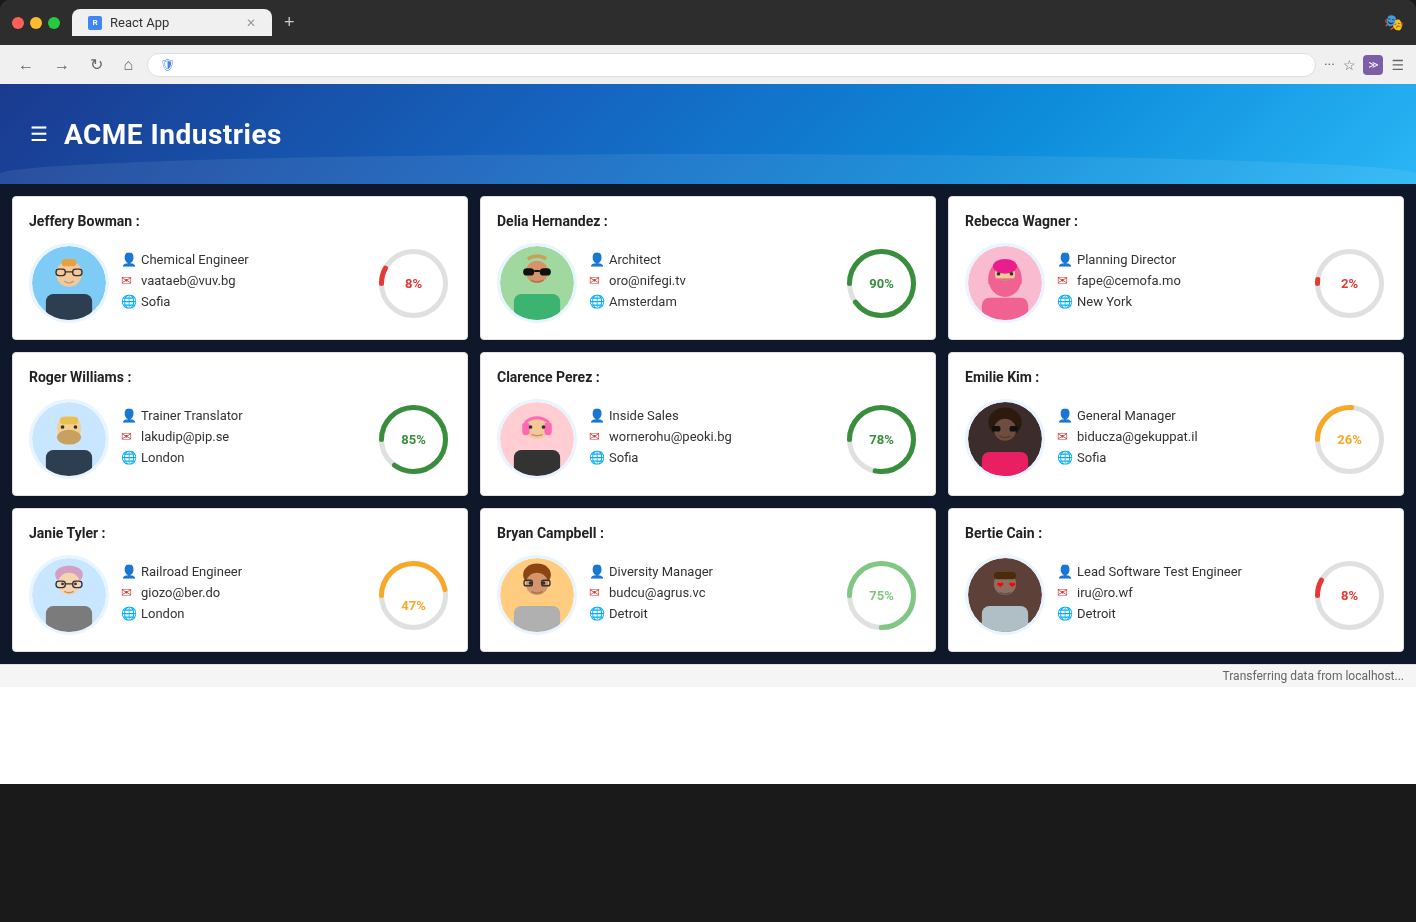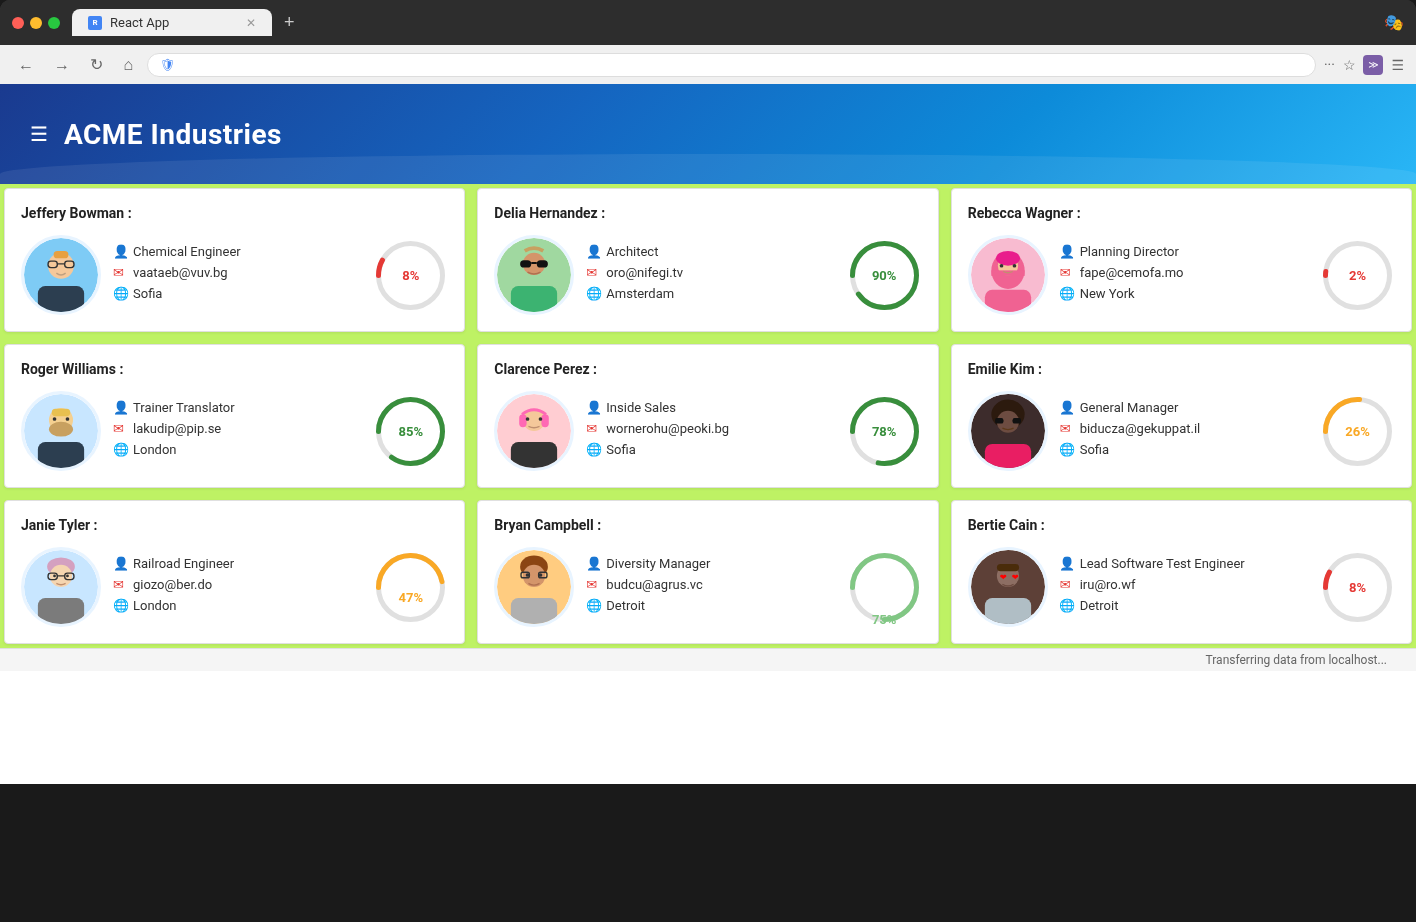--- a/index.html
+++ b/index.html
@@ -103,22 +103,22 @@
       border-radius: 50% 50% 0 0;
     }
     .menu-icon { color: white; font-size: 20px; cursor: pointer; }
     .app-title { color: white; font-size: 28px; font-weight: bold; letter-spacing: 0.5px; }
 
     
     .cards-grid {
       display: grid;
       grid-template-columns: repeat(3, 1fr);
       gap: 0;
-      background: #bef264;
-      padding: 4px;
+      background: #0f172a;
+      padding: 12px;
       gap: 12px;
     }
     .card {
       background: white;
       border-radius: 4px;
       border: 1px solid #e0e0e0;
       padding: 16px;
       box-shadow: 0 1px 3px rgba(0,0,0,0.08);
     }
     .card-name {
@@ -170,21 +170,21 @@
     .progress-label {
       position: absolute;
       top: 50%; left: 50%;
       transform: translate(-50%, -50%);
       font-size: 13px;
       font-weight: bold;
     }
 
     .status-bar {
       background: #f5f5f5;
-      padding: 4px 29px;
+      padding: 4px 12px;
       font-size: 12px;
       color: #666;
       text-align: right;
       border-top: 1px solid #e0e0e0;
     }
   </style>
 </head>
 <body>
 
 <div class="browser-chrome">
@@ -545,21 +545,21 @@
           <span class="info-icon icon-globe">🌐</span>
           <span>Detroit</span>
         </div>
       </div>
 
     <div class="progress-ring">
       <svg width="75" height="75" viewBox="0 0 75 75">
         <circle cx="37.5" cy="37.5" r="32" fill="none" stroke="#e0e0e0" stroke-width="5"></circle>
         <circle cx="37.5" cy="37.5" r="32" fill="none" stroke="#81c784" stroke-width="5" stroke-dasharray="201.1" stroke-dashoffset="50.3" stroke-linecap="round" transform="rotate(-90 37.5 37.5)"></circle>
       </svg>
-      <div class="progress-label" style="color:#81c784;margin-top:32px;">75%</div>
+      <div class="progress-label" style="color:#81c784;">75%</div>
     </div>
 
     </div>
   </div>
         <div class="card">
     <div class="card-name">Bertie Cain :</div>
     <div class="card-body">
       <div class="avatar">
         <svg viewBox="0 0 80 80" xmlns="http://www.w3.org/2000/svg">
       <circle cx="40" cy="40" r="40" fill="#5d4037"></circle>

